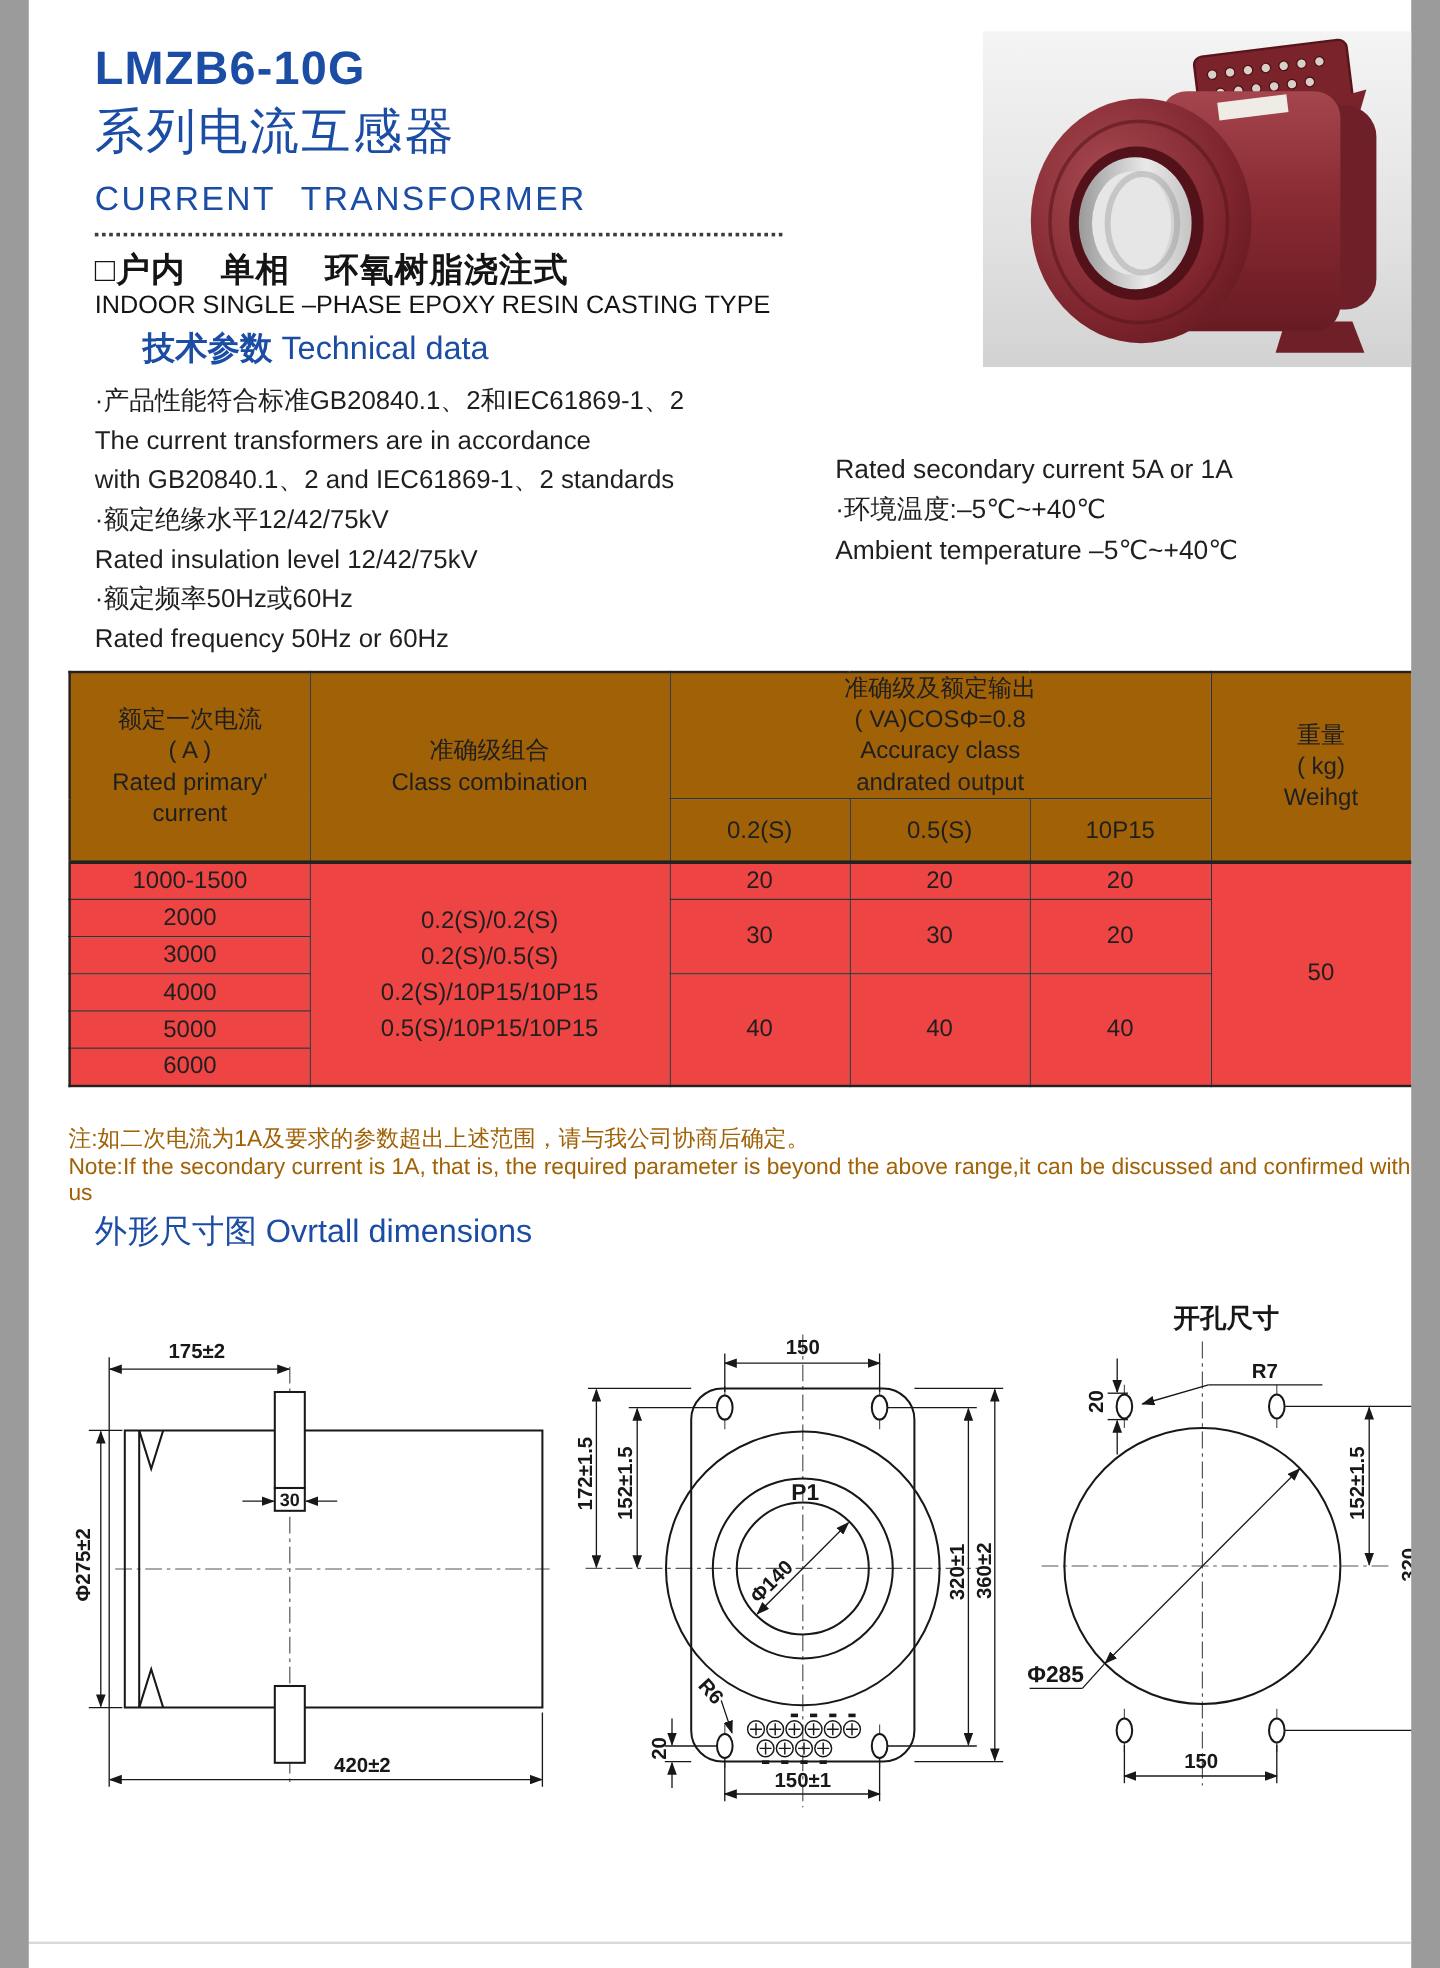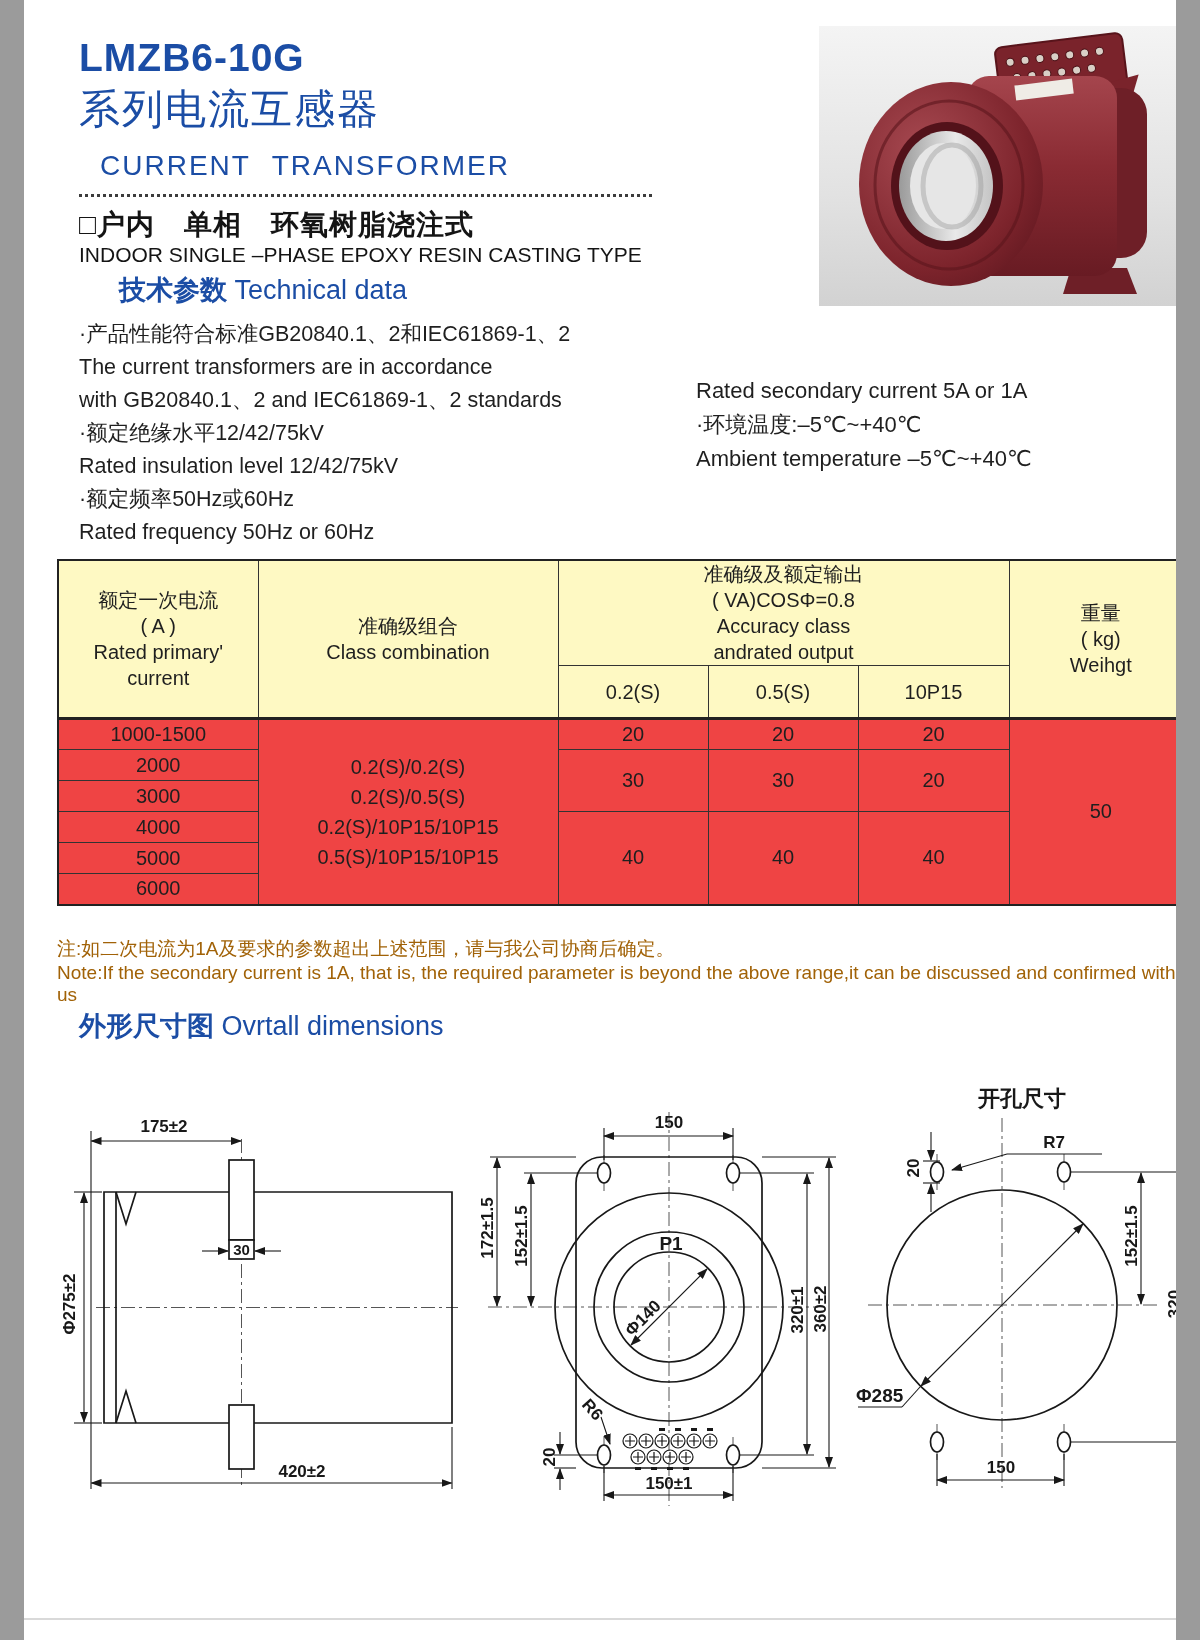--- a/index.html
+++ b/index.html
@@ -6,39 +6,39 @@
   .page {
     position:relative; width:1152px; height:1640px; background:#ffffff;
     margin:0 auto; overflow:hidden;
     font-family:"Liberation Sans","DejaVu Sans",sans-serif; color:#1f1f1f;
   }
   .abs { position:absolute; }
   :root { --blue:#1b4da5; --ink:#1f1f1f; }
 
   .model   { left:55px; top:36px;  font-size:39px; font-weight:bold; color:var(--blue); letter-spacing:1px; }
   .series  { left:55px; top:82px;  font-size:41px; font-weight:normal; color:var(--blue); letter-spacing:2px; }
-  .prod-en { left:55px; top:150px; font-size:28px; color:var(--blue); letter-spacing:2px; word-spacing:12px;margin-left:21px; }
+  .prod-en { left:55px; top:150px; font-size:28px; color:var(--blue); letter-spacing:2px; word-spacing:12px; }
   .dotted  { left:55px; top:182px; width:573px; height:12px; border-bottom:3px dotted #3c3c3c; }
   .type-cn { left:55px; top:206px; font-size:28px; font-weight:bold; color:#141414; letter-spacing:1px; }
   .type-en { left:55px; top:243px; font-size:21px; color:#141414; }
   .tech-head { left:55px; top:272px; font-size:27px; color:var(--blue); }
   .tech-head .b { font-weight:bold;margin-left:40px; }
   .dims-head { left:55px; top:1008px; font-size:27px; color:var(--blue); }
-  .dims-head .b { font-weight:bold;text-align:center; }
+  .dims-head .b { font-weight:normal;text-align:center; }
 
   .tech-left  { left:55px;  top:318px; font-size:21.5px; line-height:33px; width:620px; }
   .tech-right { left:672px; top:374px; font-size:22px;   line-height:34px; width:510px; }
 
   .photo { left:795px; top:26px; width:383px; height:280px; }
 
   .ratings { left:33px; top:559px; border-collapse:collapse; table-layout:fixed; width:1135px;
              border:2.5px solid #222; }
   .ratings th, .ratings td { border:1.6px solid #333; text-align:center; vertical-align:middle;
              padding:0; font-size:20px; }
-  .ratings thead th { background:#fef9c3; font-weight:normal; line-height:26px; }
+  .ratings thead th { background:#a16207; font-weight:normal; line-height:26px; }
   .ratings thead { border-bottom:3.5px solid #222; }
   .ratings tbody td { background:#ef4444; }
   .ratings .cc div { line-height:30px; }
 
   .note { left:33px; font-size:19px; color:#a16207; }
 
   .dwg { position:absolute; }
   .dwg text { font:600 17px "Liberation Sans","DejaVu Sans",sans-serif; fill:#181818; }
   .dwg text.small { font-size:15px; }
   .dwg text.big   { font-size:22px; }

